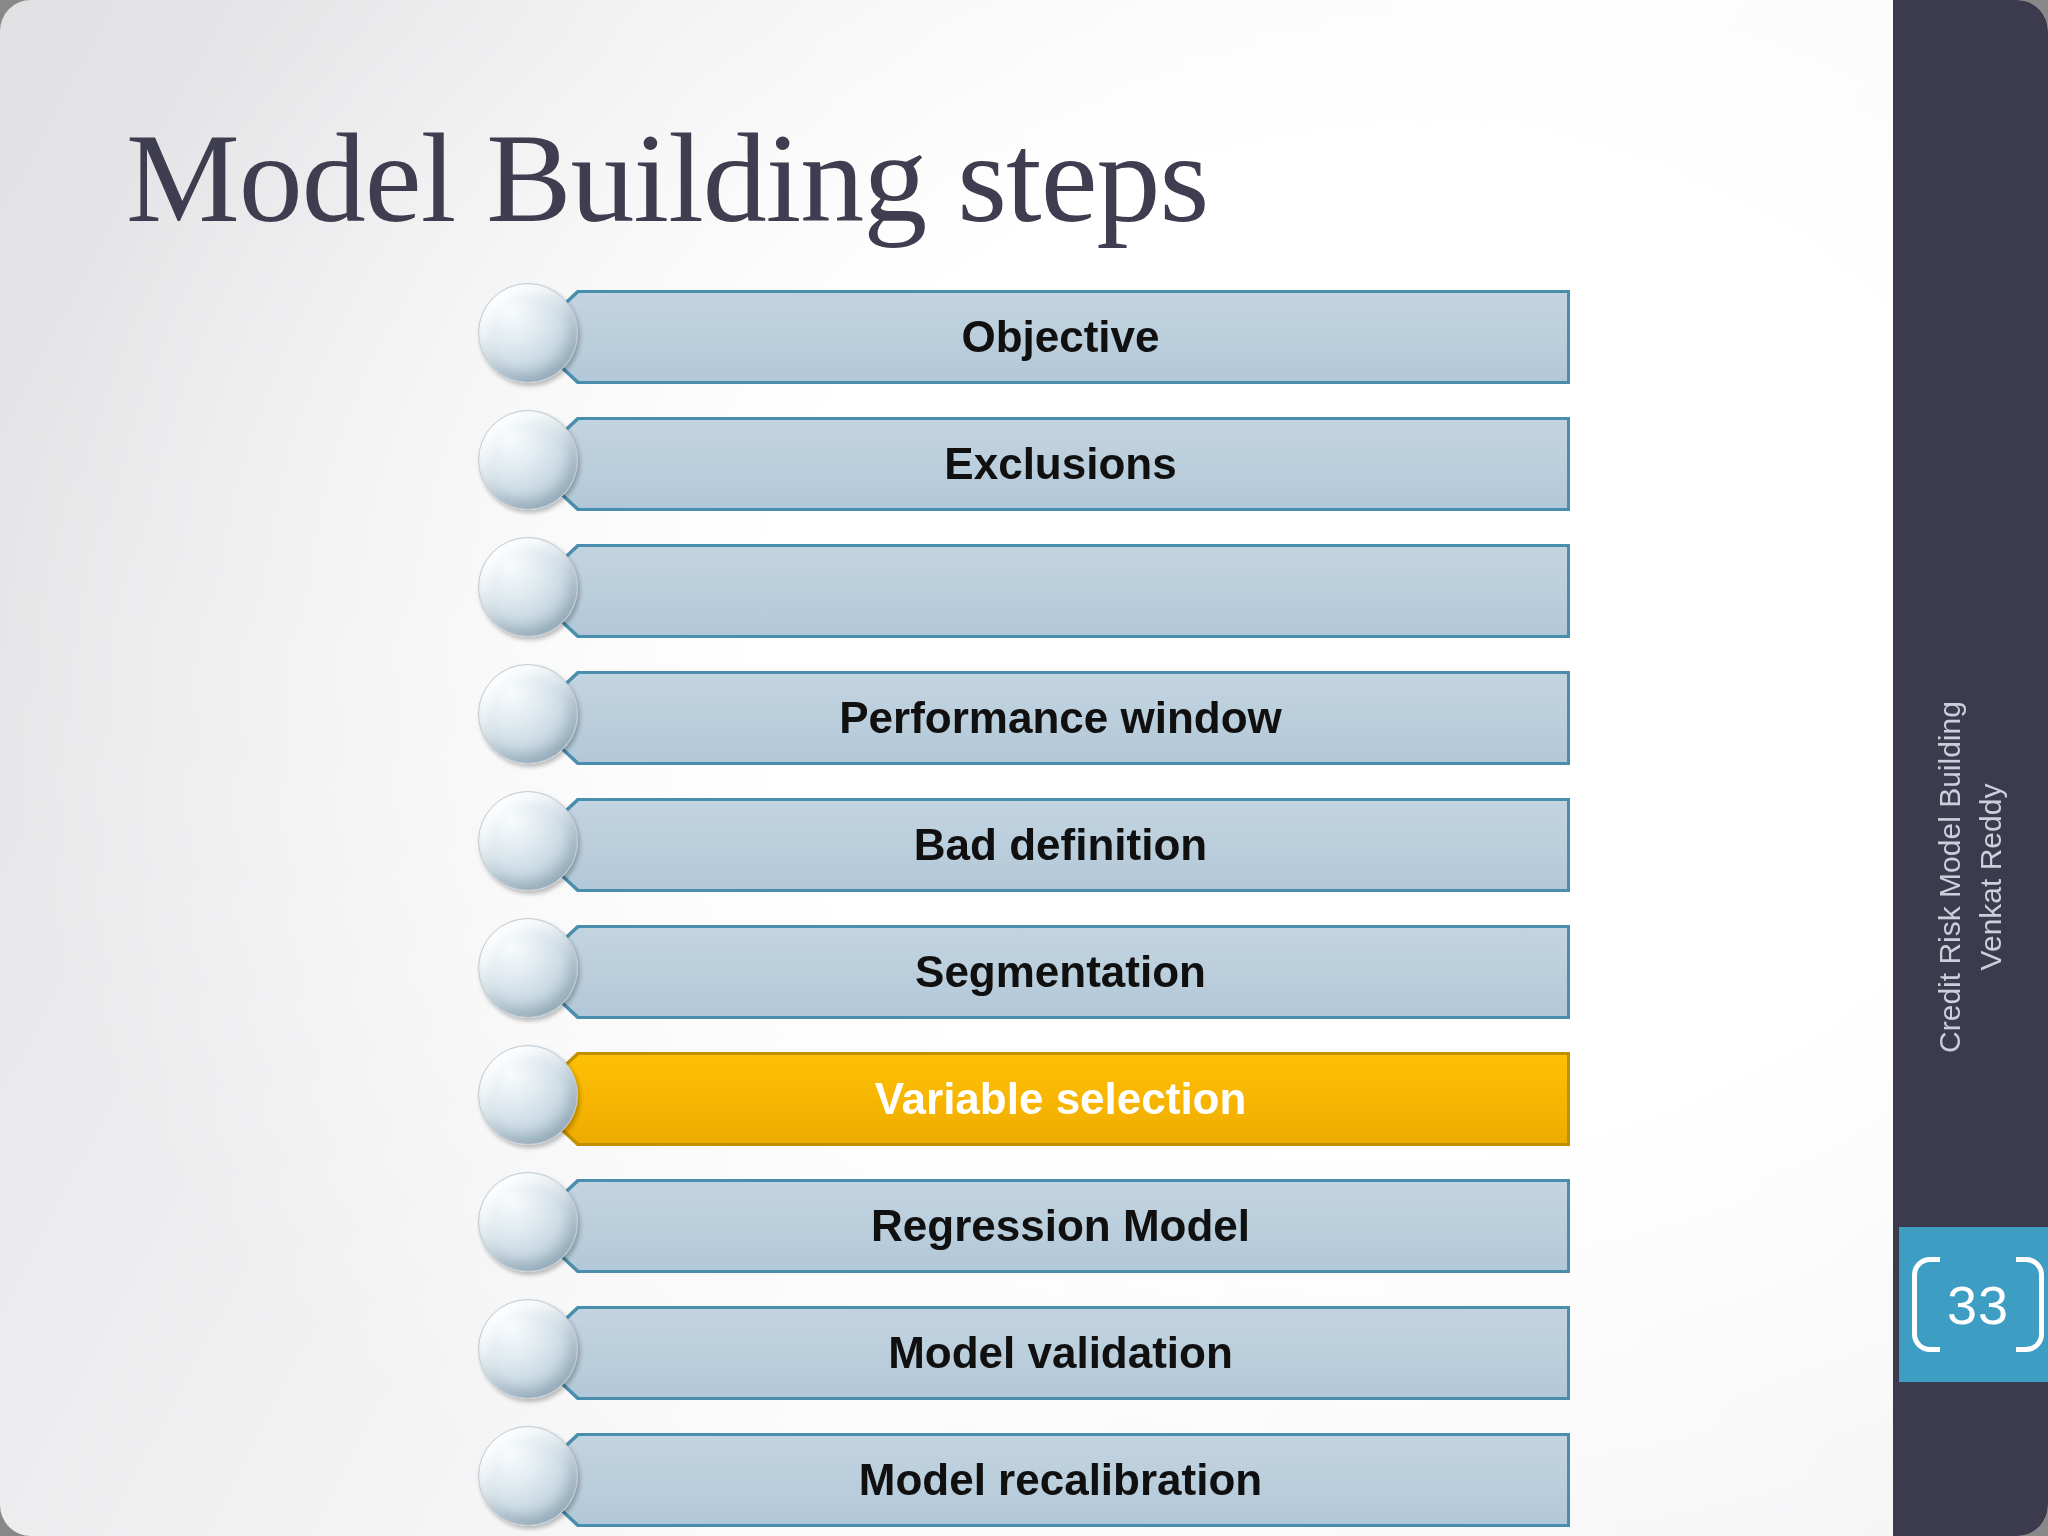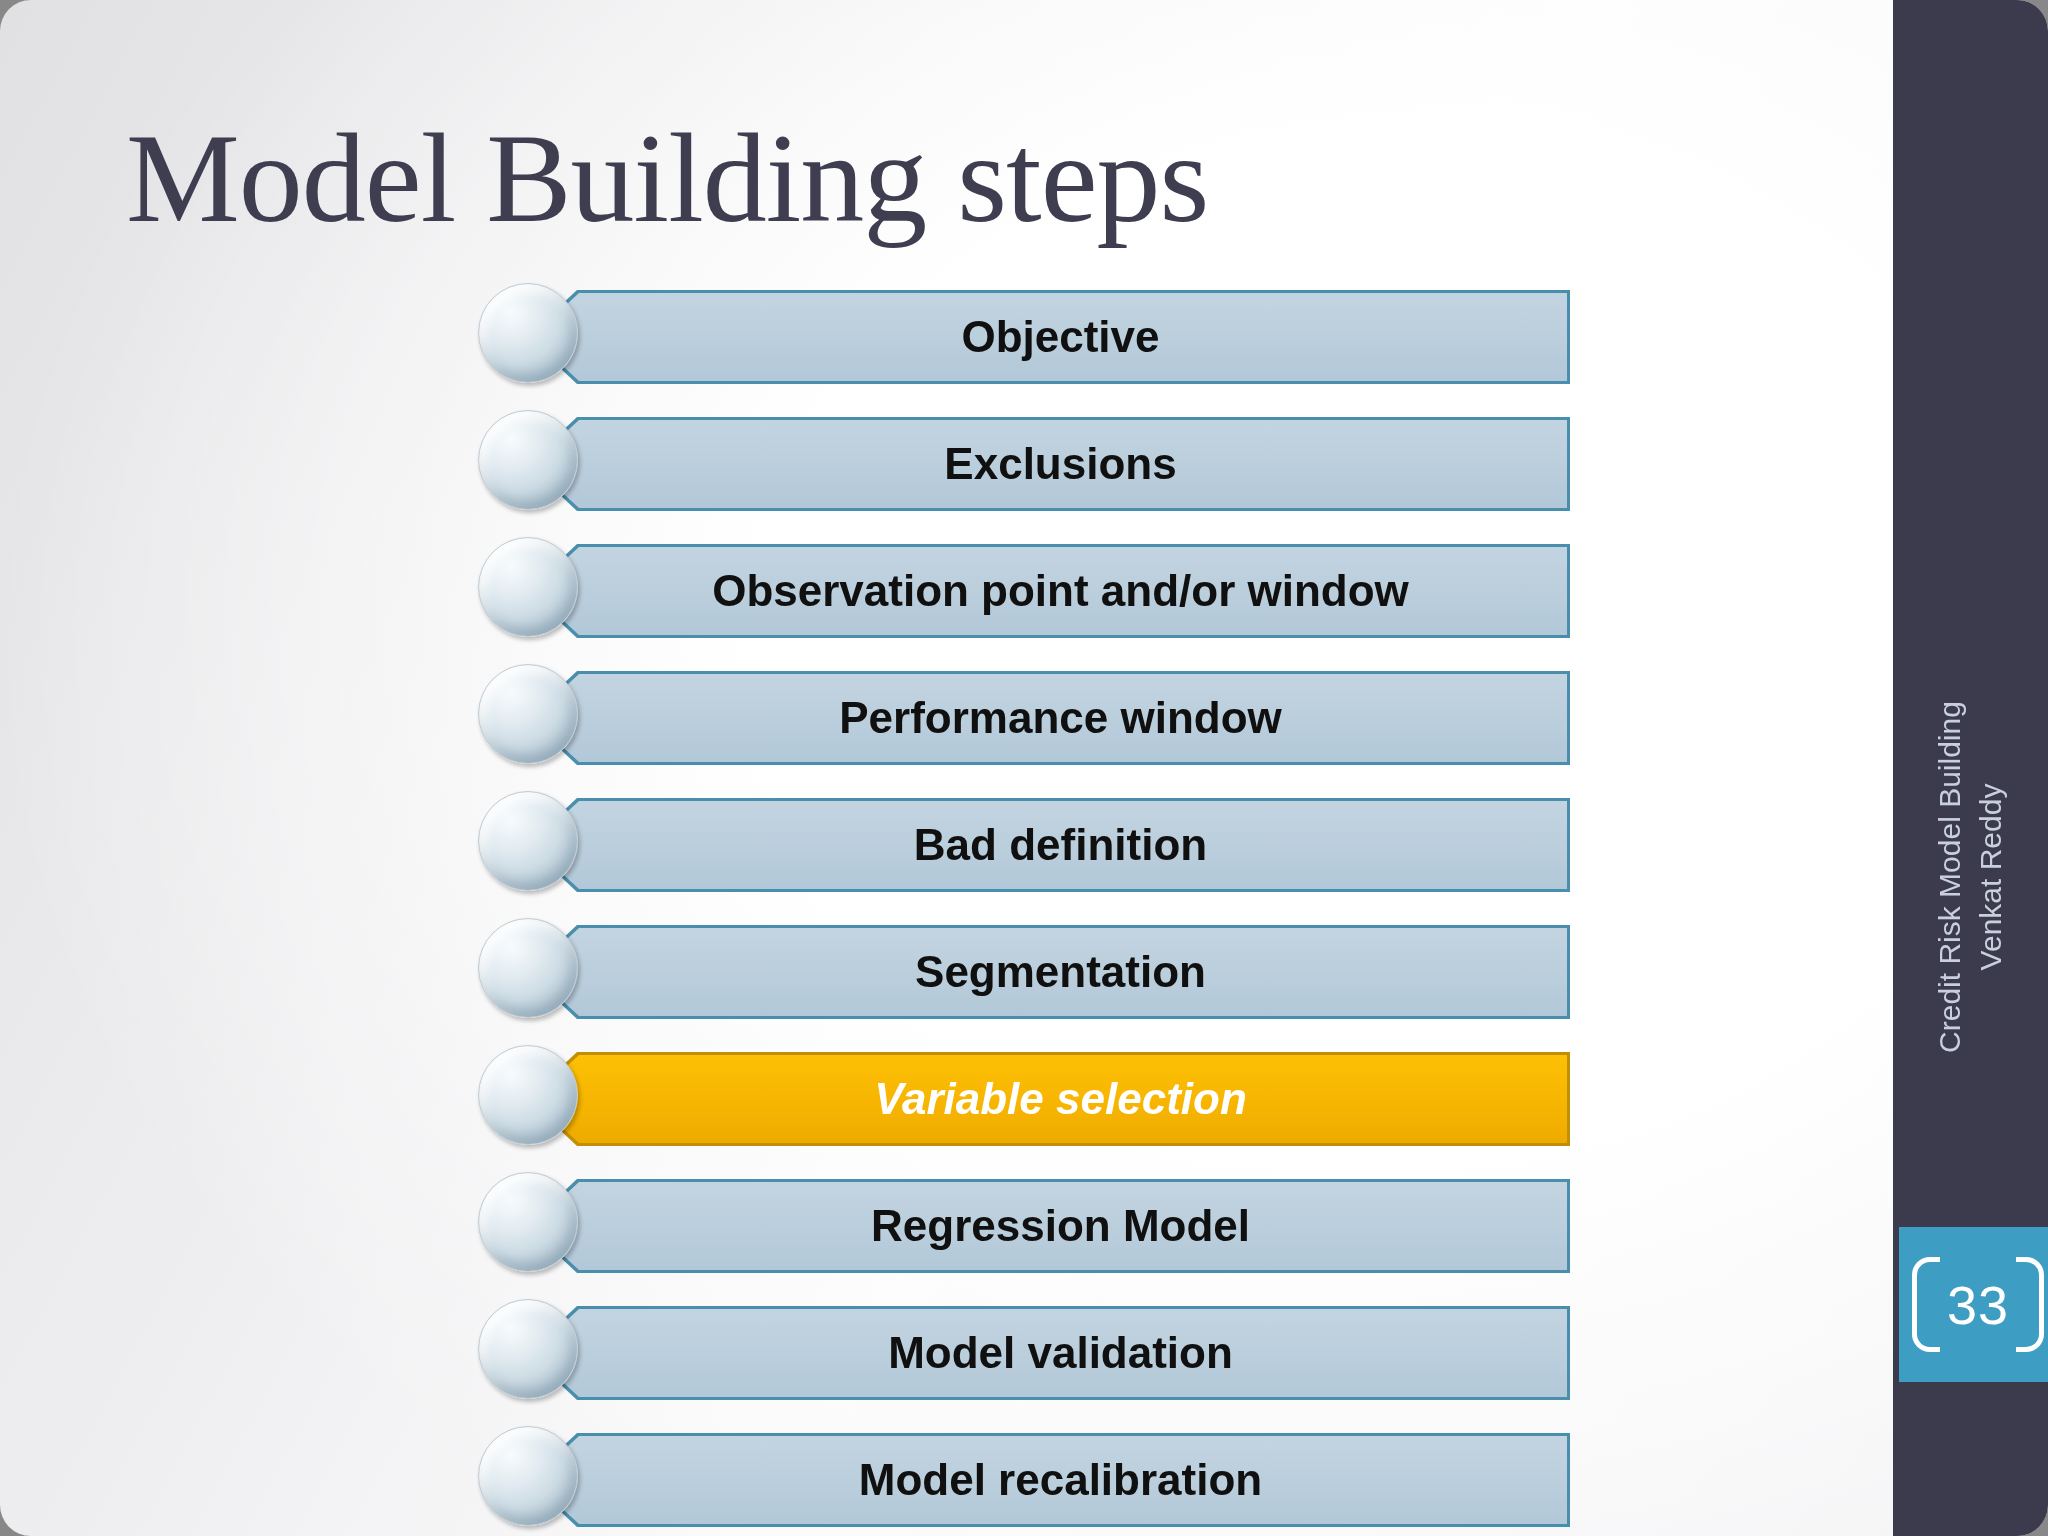--- a/index.html
+++ b/index.html
@@ -48,21 +48,21 @@
     font-size:44px;font-weight:bold;color:#101010;
     letter-spacing:0px;
   }
   .step-row.highlighted .bar-outer{
     background:#c28e02;
     filter:drop-shadow(2px 4px 3px rgba(120,90,10,0.45));
   }
   .step-row.highlighted .bar-inner{
     background:linear-gradient(180deg,#fdc004 0%,#f7b502 55%,#eeab00 100%);
   }
-  .step-row.highlighted .bar-label{color:#ffffff;font-style:italic;}
+  .step-row.highlighted .bar-label{color:#ffffff;}
 
   .bullet{
     position:absolute;left:0;top:0;width:100px;height:100px;border-radius:50%;
     background:radial-gradient(circle at 32% 28%, #f8fbfd 0%, #e3ecf1 30%, #ccdbe4 55%, #adc2cf 82%, #9ab1c1 100%);
     box-shadow:
       inset -5px -8px 12px rgba(96,122,142,0.35),
       inset 5px 8px 12px rgba(255,255,255,0.95),
       2px 3px 4px rgba(0,0,0,0.25);
     border:1px solid #c2ccd4;
     box-sizing:border-box;
@@ -127,21 +127,20 @@
           <div class="bar-inner"></div>
         </div>
       <div class="bar-label">Exclusions</div>
       <div class="bullet"></div>
     </div>
 
     <div class="step-row">
       <div class="bar-outer">
           <div class="bar-inner"></div>
         </div>
-      <div class="bar-label">Observation point and/or window</div>
       <div class="bullet"></div>
     </div>
 
     <div class="step-row">
       <div class="bar-outer">
           <div class="bar-inner"></div>
         </div>
       <div class="bar-label">Performance window</div>
       <div class="bullet"></div>
     </div>

